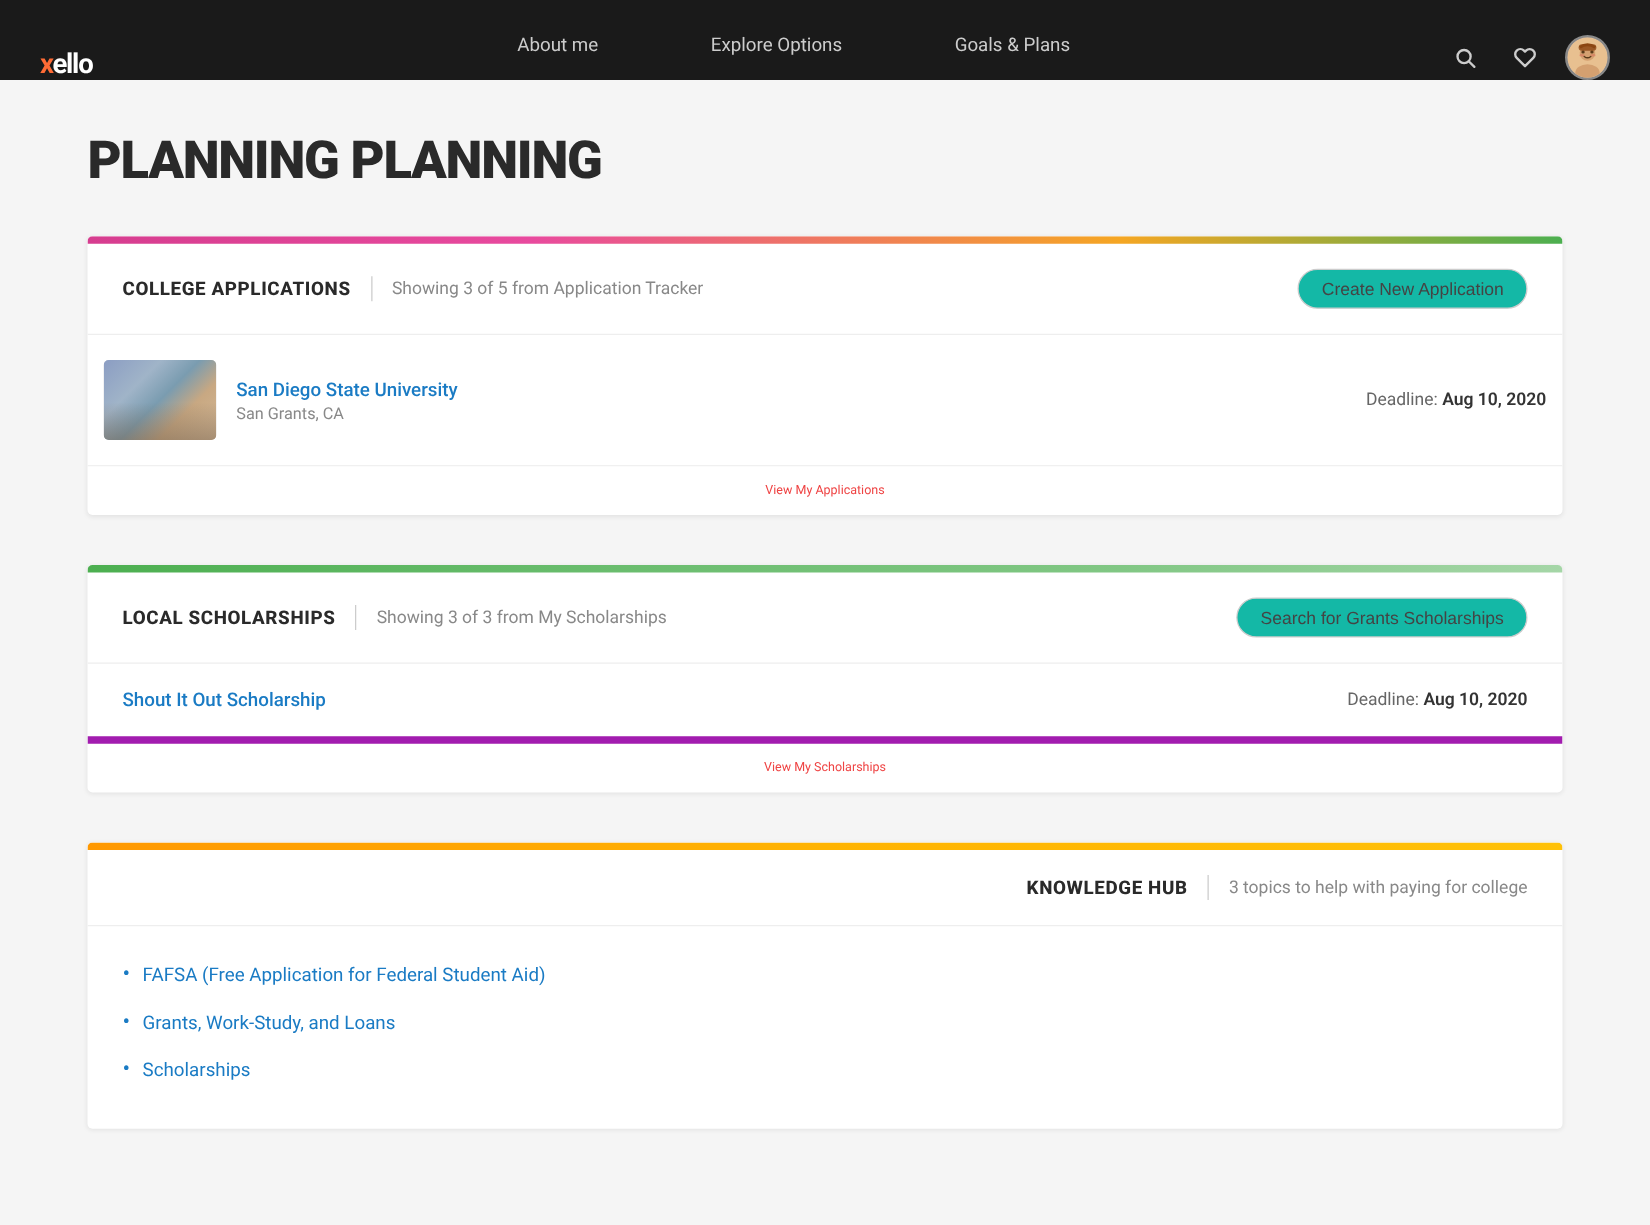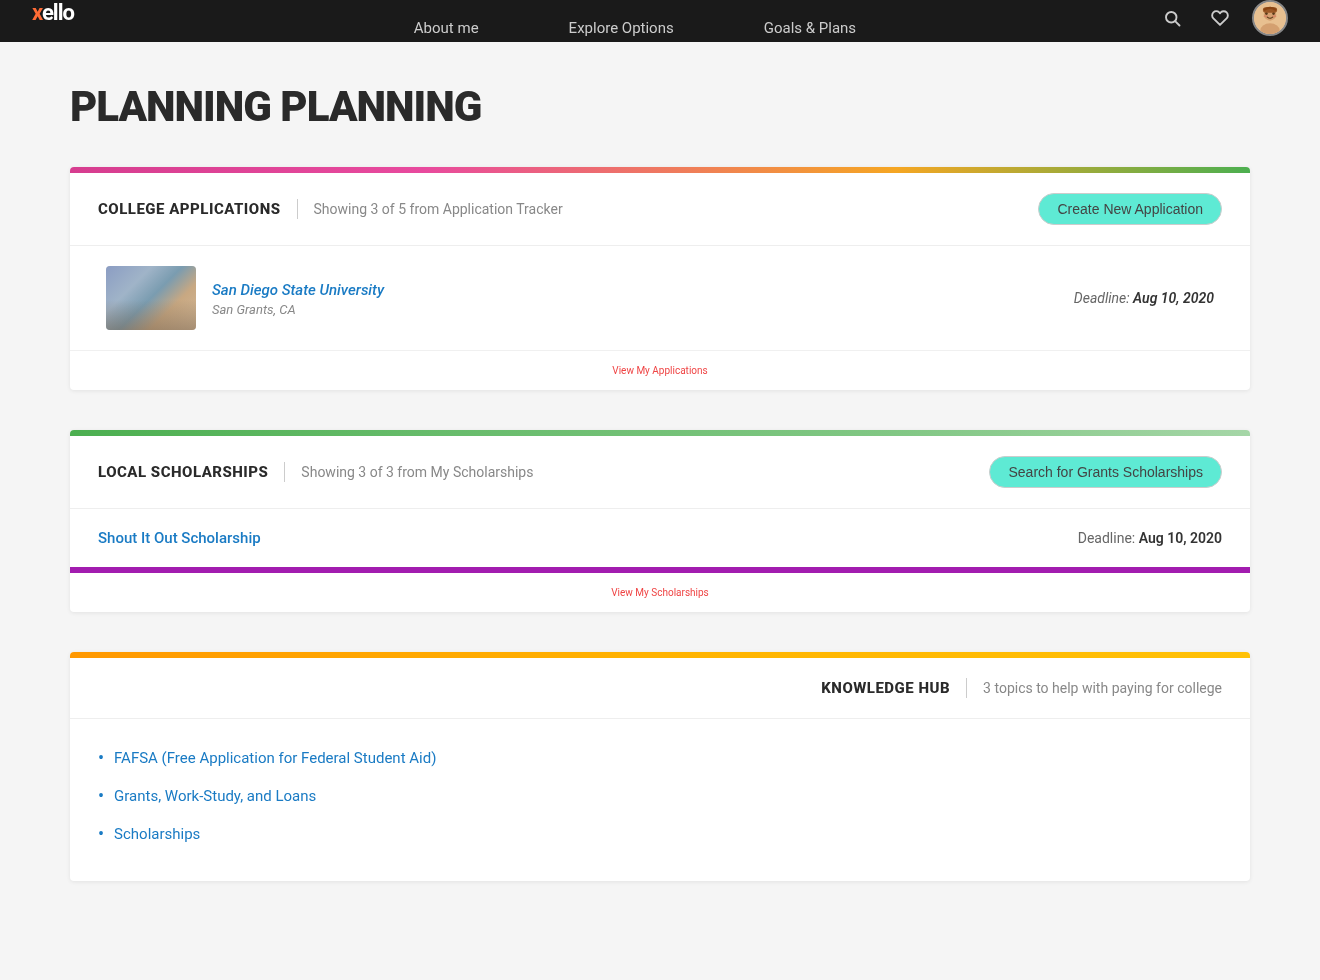--- a/index.html
+++ b/index.html
@@ -6,23 +6,23 @@
     body {
       font-family: -apple-system, BlinkMacSystemFont, 'Segoe UI', Roboto, sans-serif;
       background: #f5f5f5;
       color: #333;
       min-height: 980px;
     }
 
     
     nav {
       background: #1a1a1a;
-      height: 42px;
-      display: flex;
-      align-items: flex-start;
+      height: 64px;
+      display: flex;
+      align-items: flex-end;
       padding: 0 32px;
       position: sticky;
       top: 0;
       z-index: 100;
     }
     .nav-logo {
       color: #fff;
       font-size: 22px;
       font-weight: 700;
       letter-spacing: -1px;
@@ -124,37 +124,36 @@
       background: #ccc;
       margin: 0 16px;
     }
     .section-subtitle {
       font-size: 14px;
       color: #888;
     }
     .section-action {
       margin-left: auto;
       border: 1px solid #ccc;
-      background: #5eead4;
+      background: #14b8a6;
       border-radius: 20px;
       padding: 7px 18px;
       font-size: 14px;
       color: #444;
       cursor: pointer;
       white-space: nowrap;
     }
 
     
     .app-row {
       display: flex;
       align-items: center;
-      padding: 20px 36px;
+      padding: 20px 13px;
       border-bottom: 1px solid #f0f0f0;
       gap: 16px;
-      font-style: italic;
     }
     .app-image {
       width: 90px;
       height: 64px;
       border-radius: 4px;
       overflow: hidden;
       flex-shrink: 0;
       background: #e0e0e0;
     }
     .campus-img {

